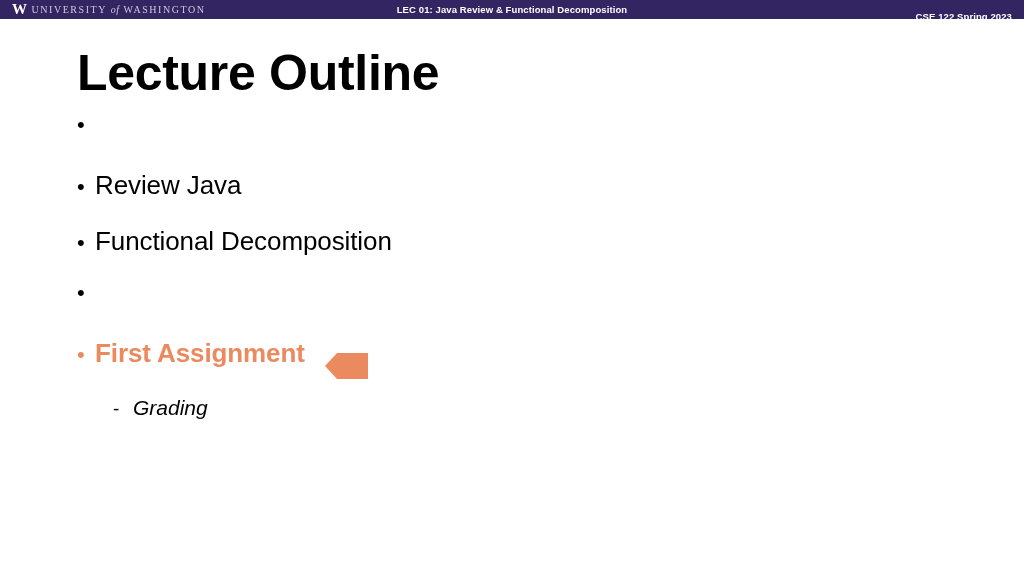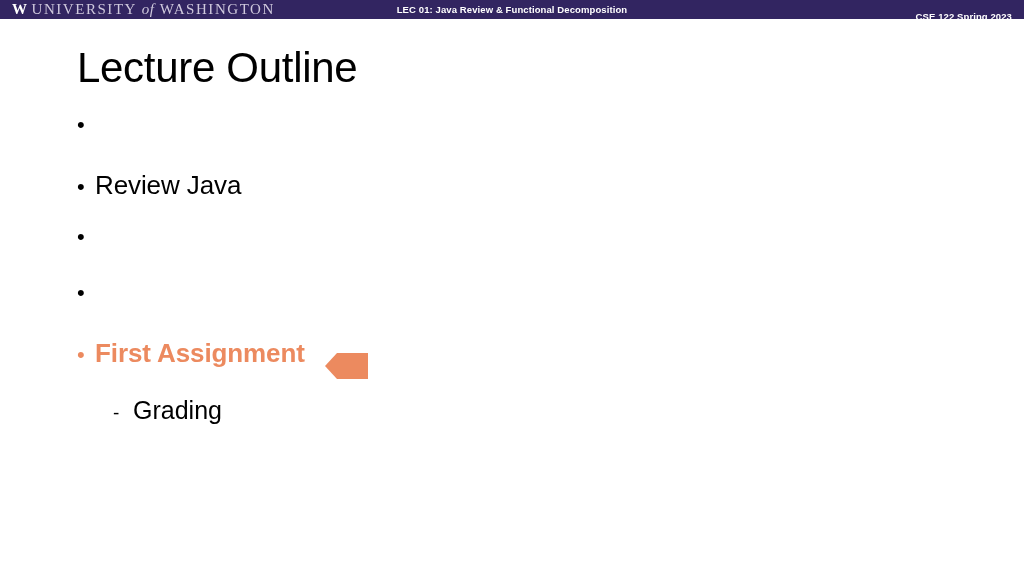--- a/index.html
+++ b/index.html
@@ -39,21 +39,21 @@
     color: #ffffff;
     font-family: "Liberation Serif", serif;
     font-weight: bold;
     font-size: 15px;
     line-height: 15px;
     letter-spacing: -0.5px;
   }
   .uw-wordmark {
     color: #cfc9dd;
     font-family: "Liberation Serif", serif;
-    font-size: 15px;
+    font-size: 10px;
     letter-spacing: 1.55px;
     white-space: nowrap;
   }
   .uw-wordmark .of {
     font-style: italic;
     letter-spacing: 0.6px;
   }
   .banner-center {
     position: absolute;
     left: 0;
@@ -93,22 +93,22 @@
     position: absolute;
     top: 19px;
     left: 0;
     width: 1024px;
     height: 557px;
   }
   .slide-title {
     position: absolute;
     left: 77px;
     top: 25px;
-    font-size: 42px;
-    font-weight: normal;
+    font-size: 50px;
+    font-weight: bold;
     color: #000000;
     letter-spacing: -0.3px;
     white-space: nowrap;
   }
 
   .outline {
     position: absolute;
     left: 77px;
     top: 95px;
     width: 860px;
@@ -155,23 +155,24 @@
     margin-top: 2px;
     margin-left: 36px;
   }
   .sub-dash {
     width: 20px;
     flex: 0 0 20px;
     font-size: 19px;
     color: #000000;
   }
   .sub-text {
-    font-size: 25px;
-    color: #000000;
-    white-space: nowrap;
+    font-size: 21px;
+    color: #000000;
+    white-space: nowrap;
+    font-style: italic;
   }
 </style>
 </head>
 <body>
 
 <div class="banner">
 
   <div class="banner-left">
     <span class="uw-w">W</span>
     <span class="uw-wordmark">
@@ -201,20 +202,21 @@
       <span class="bullet-dot">•</span>
     </div>
 
     <div class="bullet-row">
       <span class="bullet-dot">•</span>
       <span class="bullet-text">Review Java</span>
     </div>
 
     <div class="bullet-row">
       <span class="bullet-dot">•</span>
+      <span class="bullet-text">Functional Decomposition</span>
     </div>
 
     <div class="bullet-row">
       <span class="bullet-dot">•</span>
     </div>
 
     <div class="bullet-row highlight">
       <span class="bullet-dot">•</span>
       <span class="bullet-text">First Assignment</span>
       <svg class="arrow-marker" viewBox="0 0 43 26">

